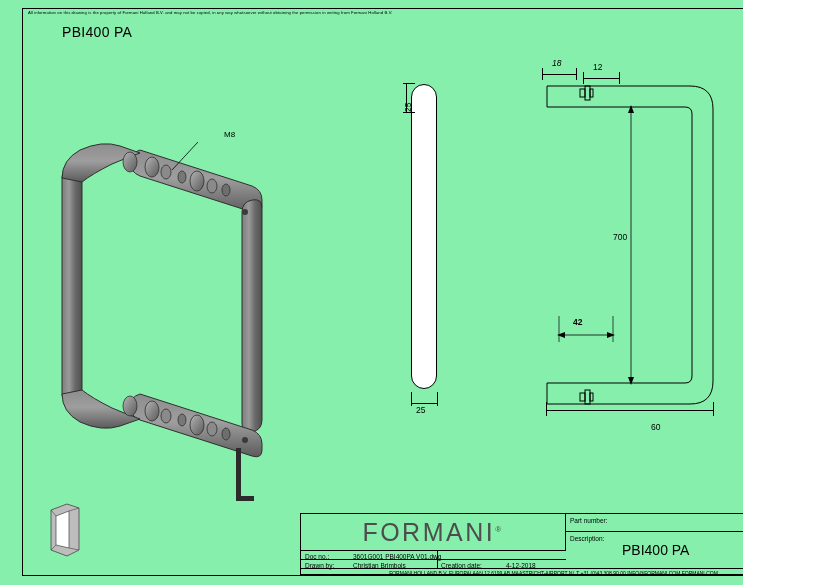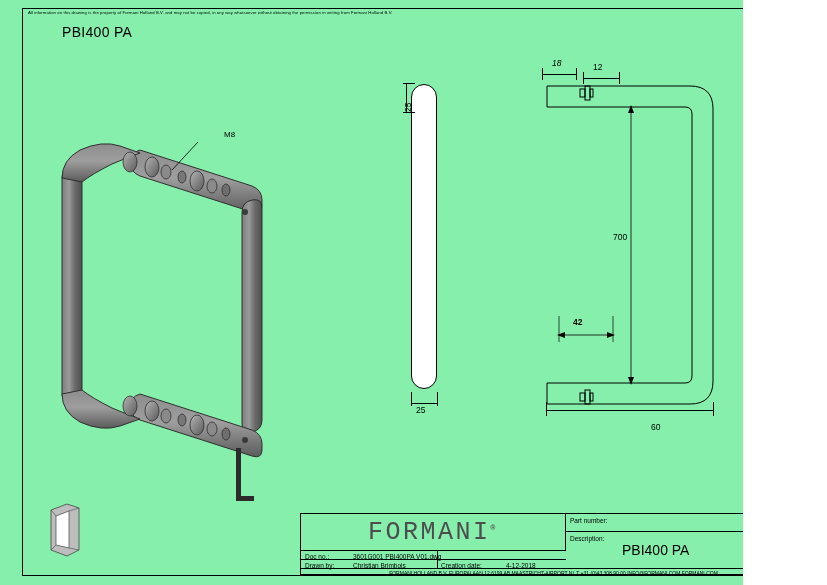--- a/index.html
+++ b/index.html
@@ -137,21 +137,21 @@
     border-bottom: 1px solid #000;
     box-sizing: border-box;
     display: flex;
     align-items: center;
     justify-content: center;
   }
   .tb-logo {
     font-size: 25px;
     letter-spacing: 2.5px;
     color: #4d4d4d;
-    font-family: Liberation Mono, monospace;
+    font-family: Liberation Sans, sans-serif;
     font-weight: 300;
   }
   .tb-logo sup {
     font-size: 8px;
     vertical-align: super;
   }
   .tb-partnum {
     position: absolute;
     left: 265px;
     top: 0;

